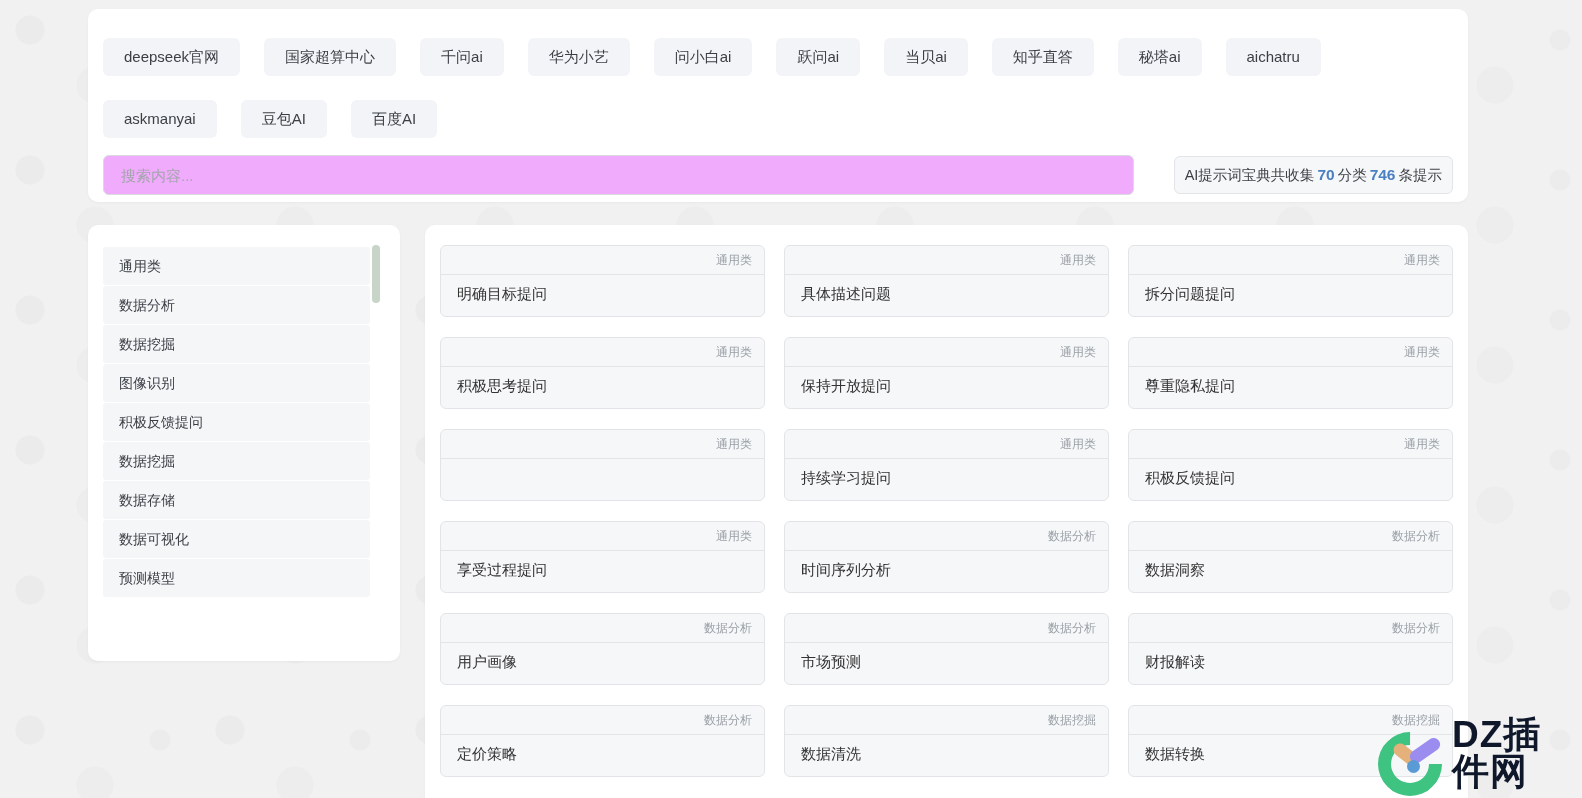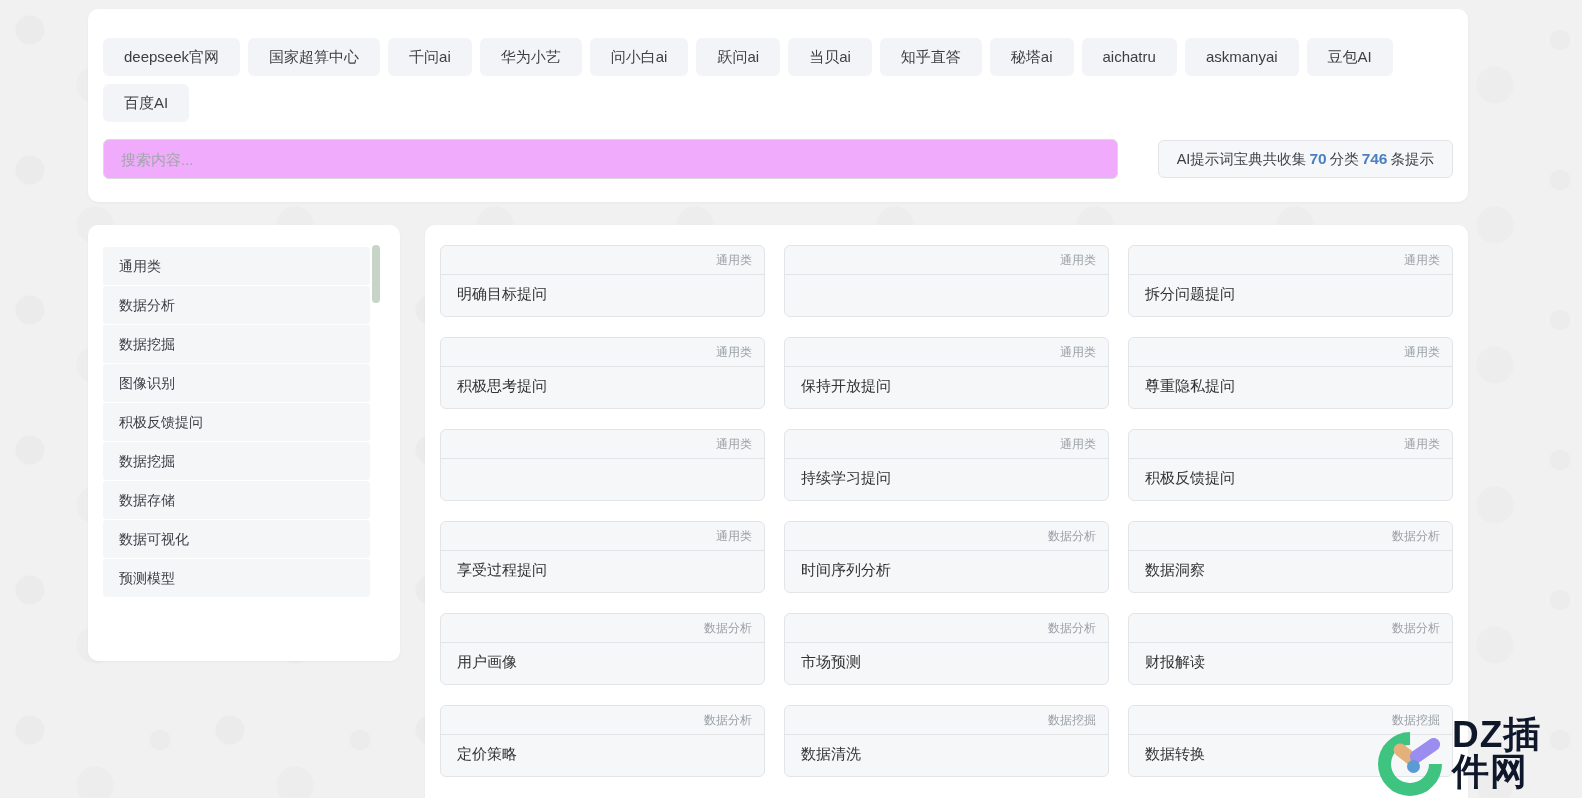--- a/index.html
+++ b/index.html
@@ -17,21 +17,21 @@
     color:#333;
   }
   .panel {
     position:absolute;
     background:#fff;
     border-radius:10px;
     box-shadow:0 1px 3px rgba(0,0,0,0.04);
   }
   
   .top-panel { left:88px; top:9px; width:1380px; height:193px; padding:29px 15px 20px 15px; }
-  .nav-row { display:flex; flex-wrap:wrap; gap:8px; }
+  .nav-row { display:flex; flex-wrap:wrap; gap:24px; }
   .nav-row + .nav-row { margin-top:13px; }
   .nav-btn {
     background:#f3f4f7;
     border:none;
     border-radius:6px;
     padding:0 21px;
     height:38px;
     line-height:38px;
     font-size:15px;
     color:#3b3f45;
@@ -54,21 +54,21 @@
   }
   .search-input::placeholder { color:#a2a6ab; }
   .stats-badge {
     margin-left:40px;
     margin-top:1px;
     height:38px;
     line-height:36px;
     background:#f6f7f9;
     border:1px solid #e2e4e8;
     border-radius:6px;
-    padding:0 18px;
+    padding:0 10px;
     font-size:14.5px;
     color:#3b3f45;
     white-space:nowrap;
   }
   .stats-num { color:#4a7fc1; font-weight:bold; font-size:15.5px; padding:0 3px; }
   
   .sidebar { left:88px; top:225px; width:312px; height:436px; padding:22px 30px 20px 15px; }
   .cat-item {
     width:267px;
     height:38px;
@@ -220,20 +220,21 @@
         <div class="card-head">
           <span class="card-tag">通用类</span>
         </div>
         <div class="card-title">明确目标提问</div>
       </div>
 
       <div class="prompt-card">
         <div class="card-head">
           <span class="card-tag">通用类</span>
         </div>
+        <div class="card-title">具体描述问题</div>
       </div>
 
       <div class="prompt-card">
         <div class="card-head">
           <span class="card-tag">通用类</span>
         </div>
         <div class="card-title">拆分问题提问</div>
       </div>
 
       <div class="prompt-card">

